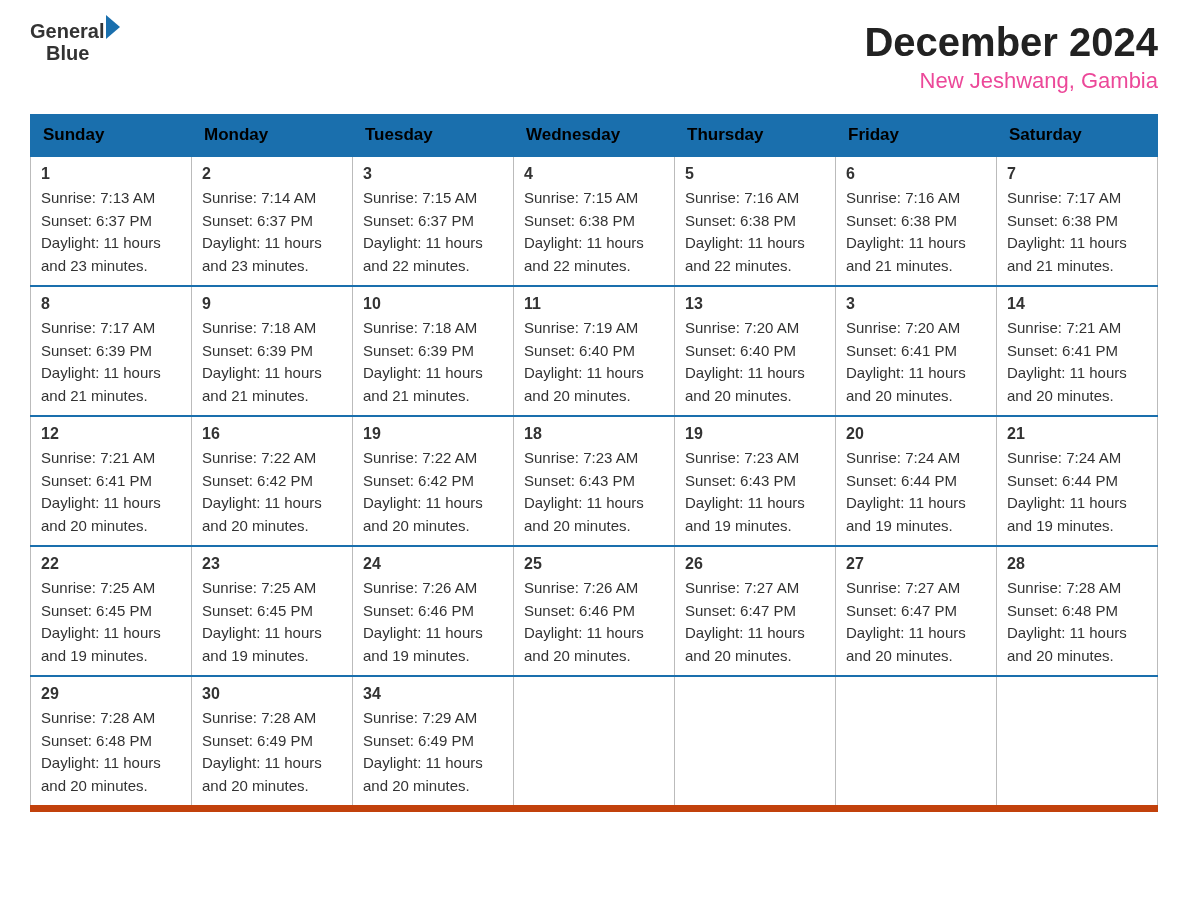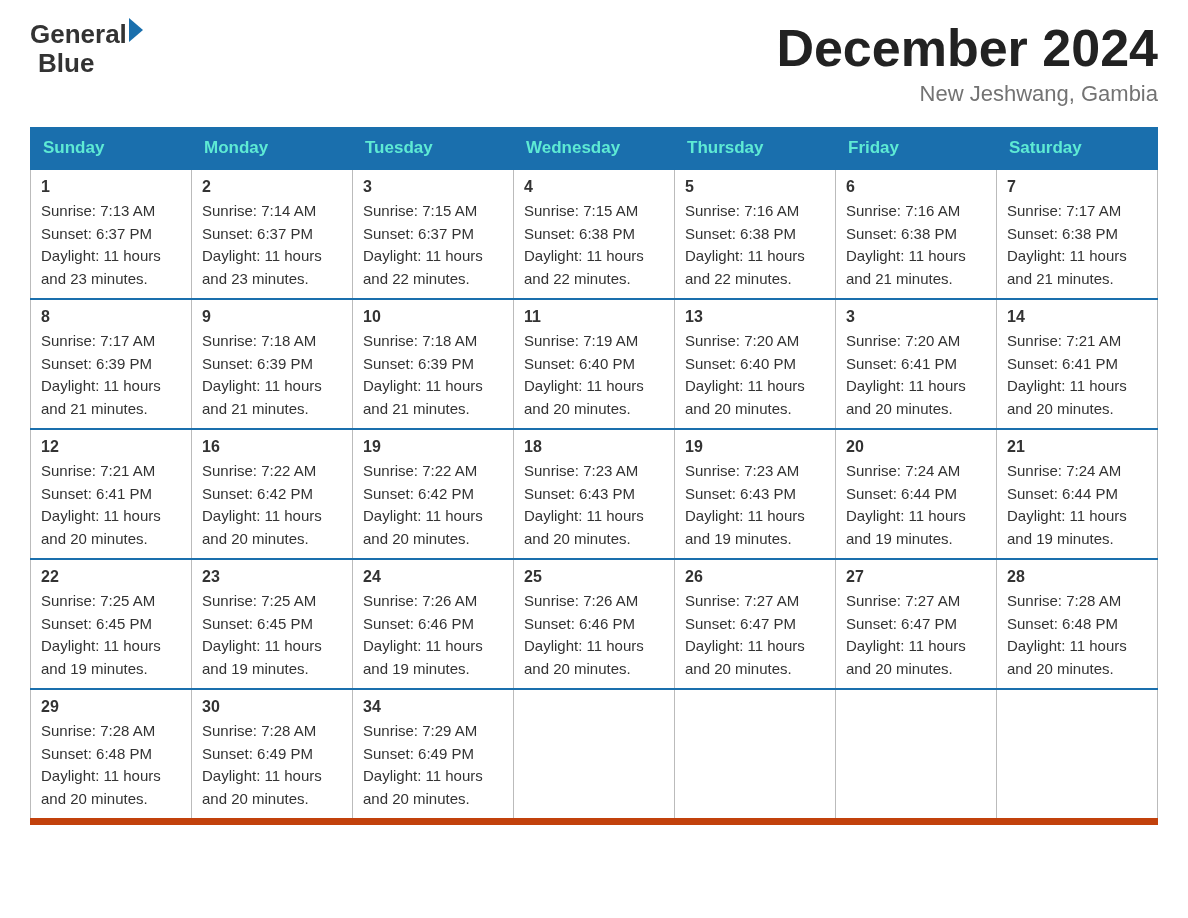--- a/index.html
+++ b/index.html
@@ -14,21 +14,21 @@
       display: flex;
       justify-content: space-between;
       align-items: flex-start;
       margin-bottom: 20px;
     }
     .logo {
       display: flex;
       align-items: center;
     }
     .logo-text {
-      font-size: 26px;
+      font-size: 20px;
       font-weight: bold;
       color: #333;
       line-height: 1.1;
     }
     .logo-arrow {
       width: 0;
       height: 0;
       border-left: 14px solid #1a6fad;
       border-top: 12px solid transparent;
       border-bottom: 12px solid transparent;
@@ -40,38 +40,38 @@
       flex-direction: column;
     }
     .logo-top {
       display: flex;
       align-items: center;
     }
     .title-block {
       text-align: right;
     }
     .month-title {
-      font-size: 52px;
+      font-size: 40px;
       font-weight: bold;
       color: #222;
       line-height: 1.1;
     }
     .location {
       font-size: 22px;
-      color: #737373;
+      color: #ec4899;
       margin-top: 4px;
     }
     .calendar {
       width: 100%;
       border-collapse: collapse;
       border: 1px solid #999;
     }
     .calendar th {
       background: #1a6fad;
-      color: #5eead4;
+      color: #000000;
       padding: 10px 12px;
       font-size: 17px;
       font-weight: bold;
       text-align: left;
       border: 1px solid #1a6fad;
     }
     .calendar td {
       vertical-align: top;
       padding: 8px 10px;
       border: 1px solid #bbb;
@@ -104,21 +104,21 @@
 </head>
 <body>
 
 <div class="header">
   <div class="logo">
     <div class="logo-wrapper">
       <div class="logo-top">
         <span class="logo-text">General</span>
         <div class="logo-arrow"></div>
       </div>
-      <span class="logo-text blue" style="margin-left:8px;">Blue</span>
+      <span class="logo-text blue" style="margin-left:16px;">Blue</span>
     </div>
   </div>
   <div class="title-block">
     <div class="month-title">December 2024</div>
     <div class="location">New Jeshwang, Gambia</div>
   </div>
 </div>
 
 <table class="calendar">
   <thead>

